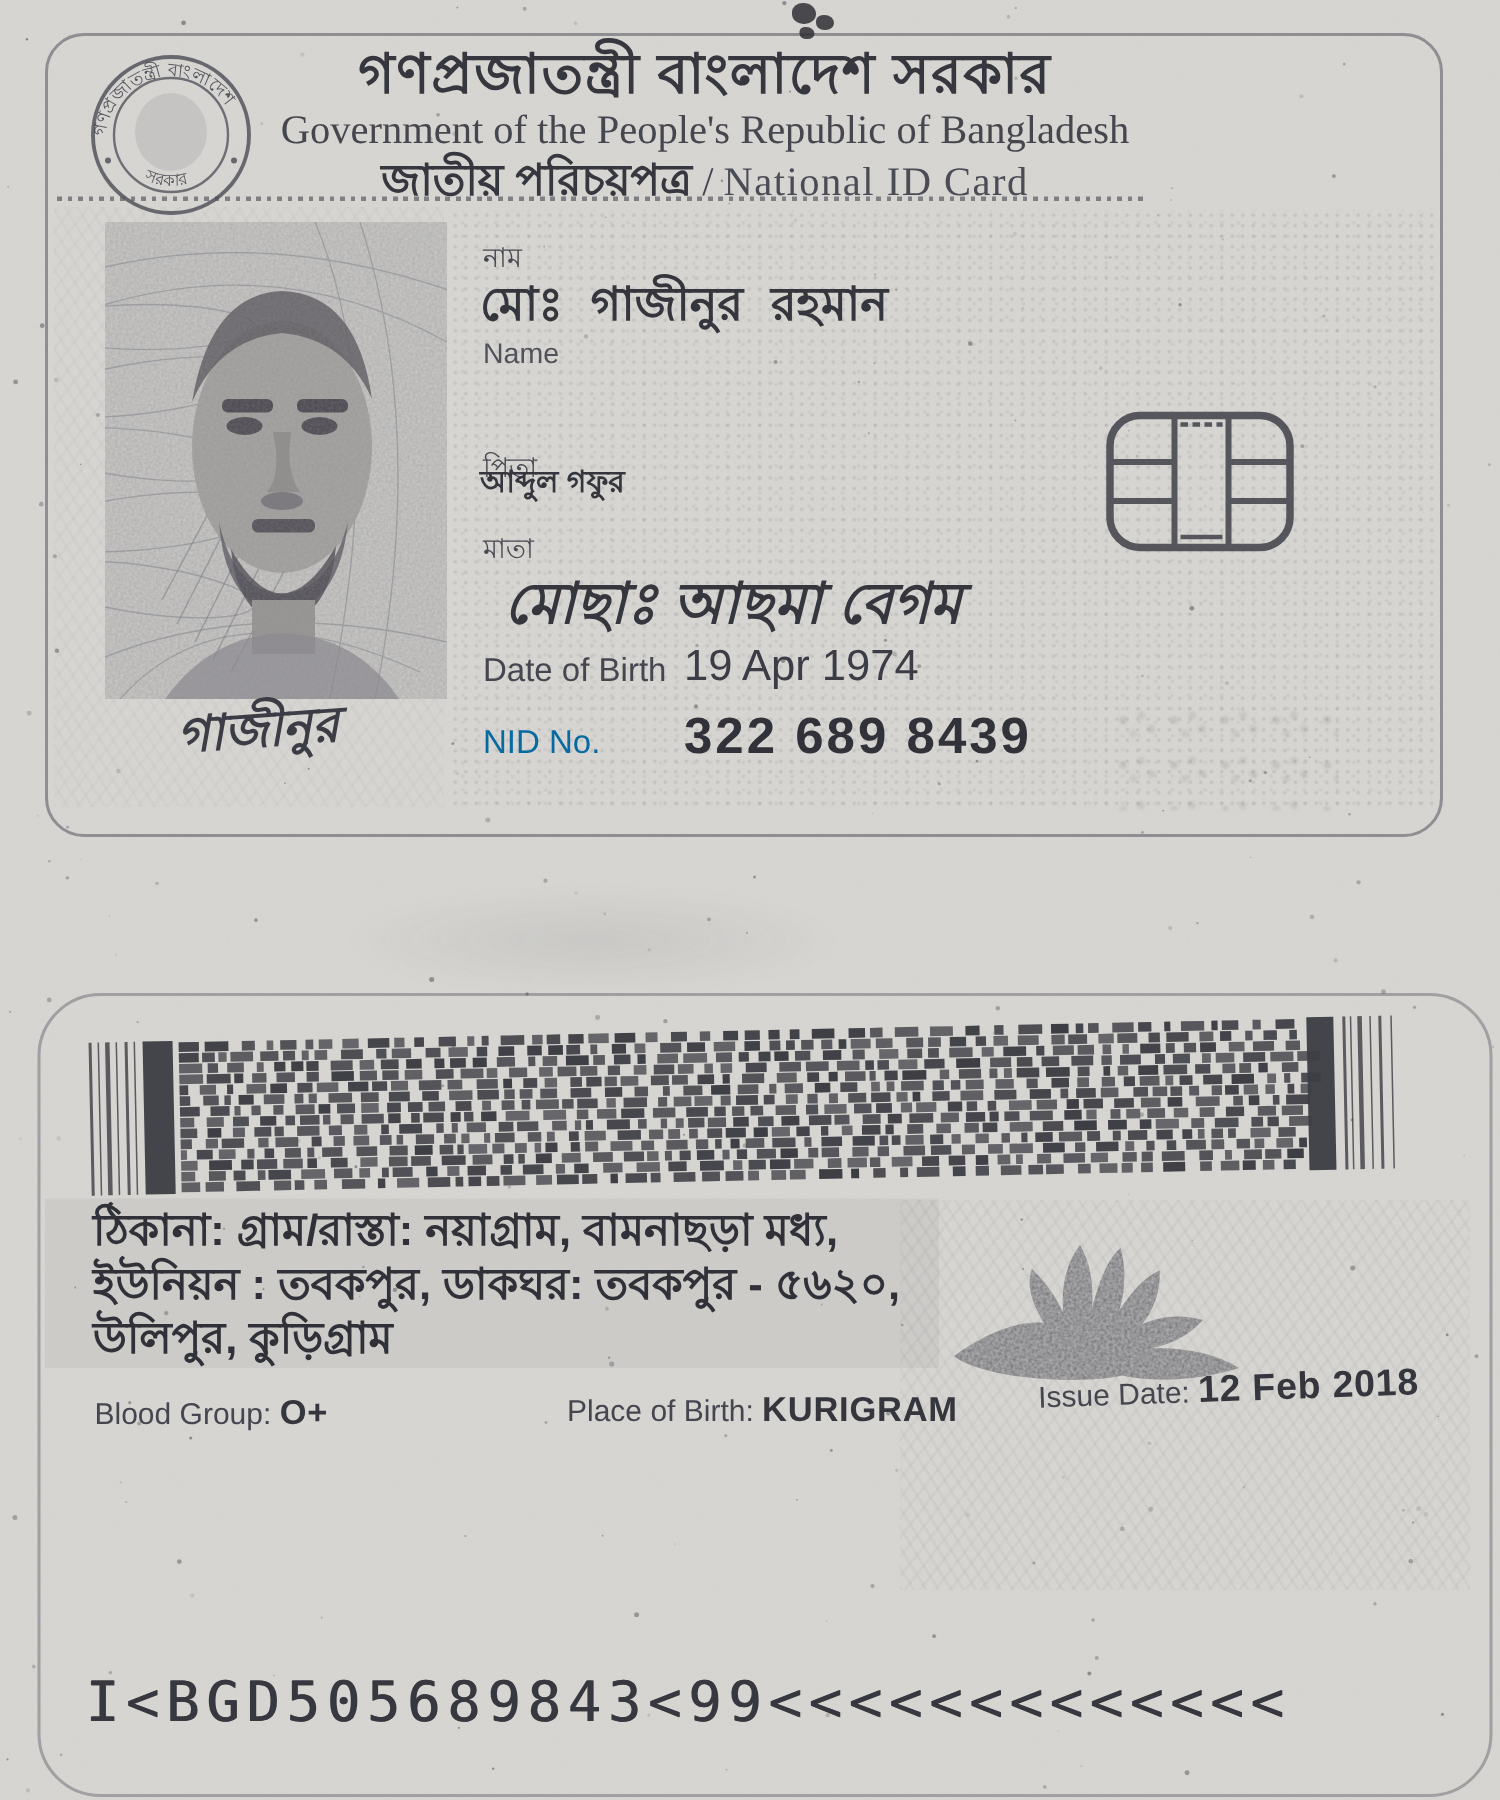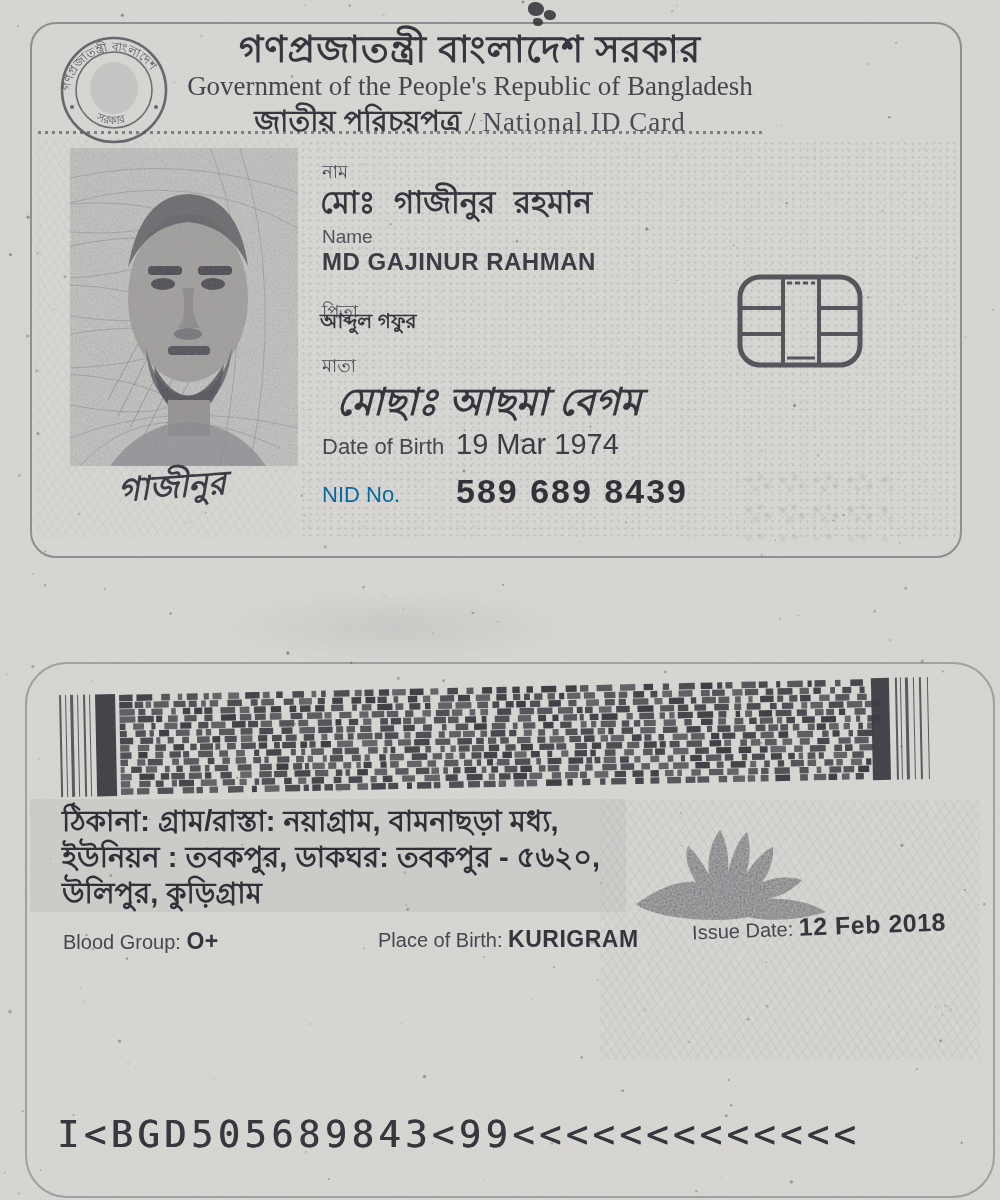--- a/index.html
+++ b/index.html
@@ -190,29 +190,28 @@
         <path d="M84,64 H125" stroke-width="4"></path>
         <path d="M52,13 H80" stroke-width="3" stroke-dasharray="5 3"></path>
         <path d="M52,88 H80" stroke-width="3"></path>
       </g>
     </svg>
   </div>
 
   <div class="abs f-label-bn pos-nam-l">নাম</div>
   <div class="abs f-value-bn pos-nam-v">মোঃ গাজীনুর রহমান</div>
   <div class="abs f-label-en pos-name-l">Name</div>
-  <div class="abs f-value-en pos-name-v">MD GAJINUR RAHMAN</div>
   <div class="abs f-label-bn pos-fa-l">পিতা</div>
   <div class="abs f-value-bn pos-fa-v">আব্দুল গফুর</div>
   <div class="abs f-label-bn pos-mo-l">মাতা</div>
   <div class="abs f-value-bn pos-mo-v">মোছাঃ আছমা বেগম</div>
   <div class="abs dob-label">Date of Birth</div>
-  <div class="abs dob-value">19 Mar 1974</div>
+  <div class="abs dob-value">19 Apr 1974</div>
   <div class="abs nid-label">NID No.</div>
-  <div class="abs nid-value">589 689 8439</div>
+  <div class="abs nid-value">322 689 8439</div>
 
   <div class="abs back-card"></div>
   <div class="abs hatch-texture" style="left:600px;top:800px;width:380px;height:260px;opacity:.7;"></div>
 
   <div class="abs barcode">
     <svg id="barcode-svg" width="878" height="106" viewBox="0 0 878 106">
         <rect x="2" y="2" width="2" height="102" fill="#3a3a41" opacity="0.8"></rect>
         <rect x="8" y="2" width="1" height="102" fill="#3a3a41" opacity="0.8"></rect>
         <rect x="13" y="2" width="3" height="102" fill="#3a3a41" opacity="0.8"></rect>
         <rect x="20" y="2" width="1" height="102" fill="#3a3a41" opacity="0.8"></rect>

